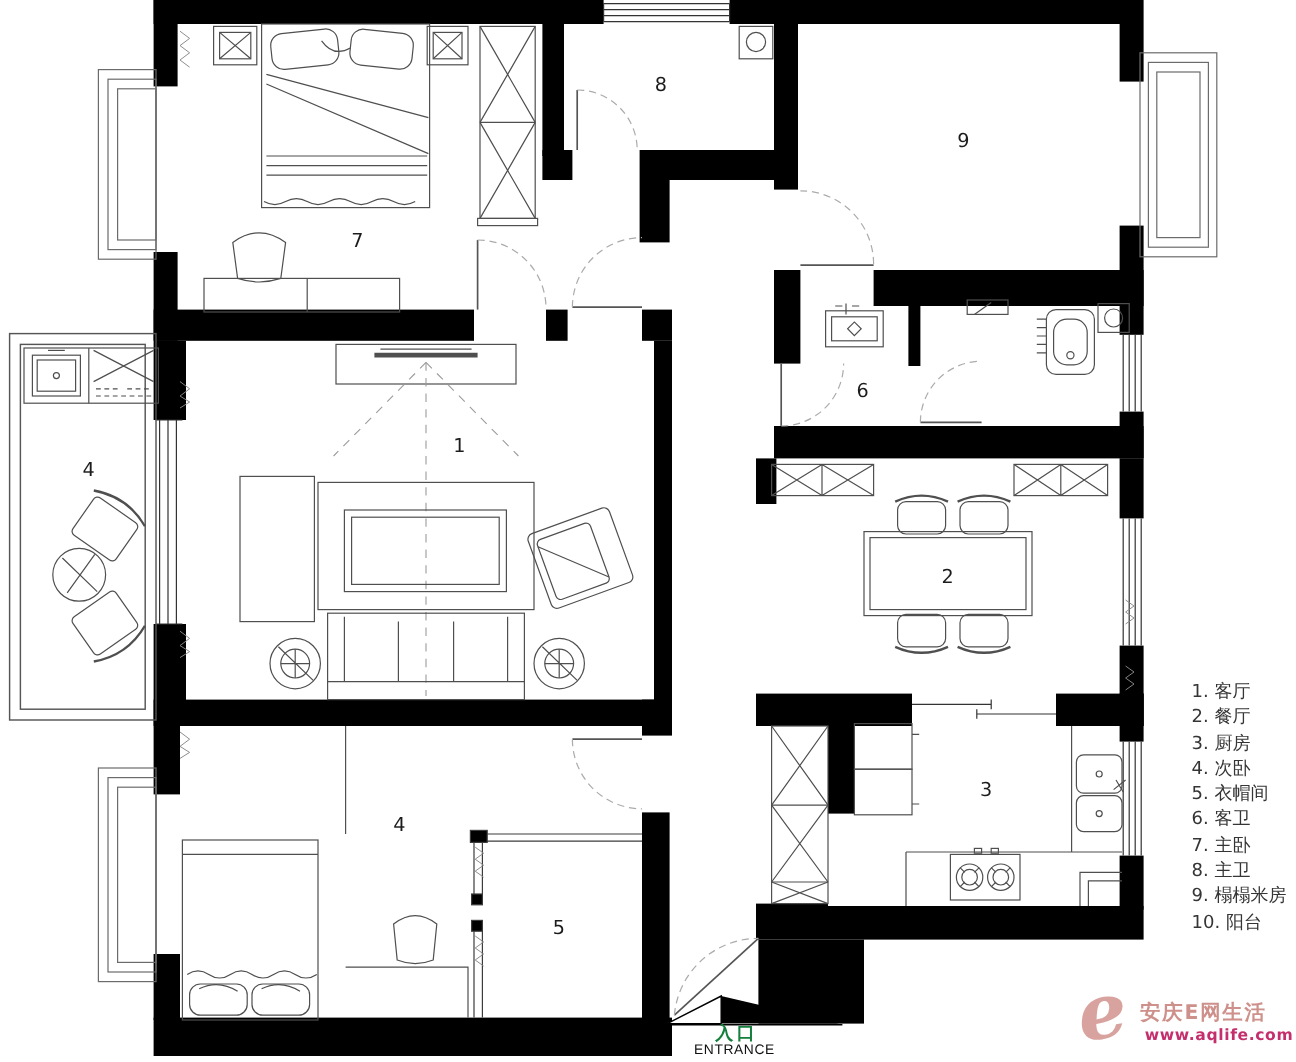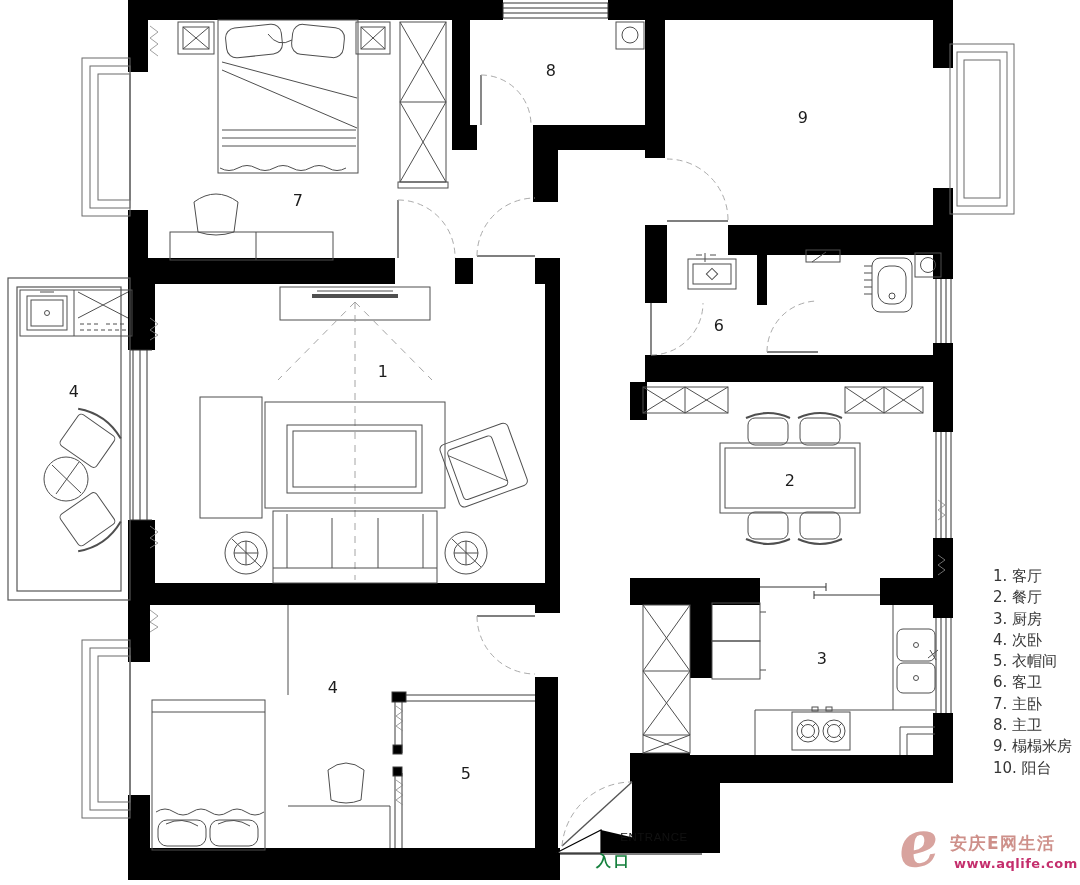--- a/index.html
+++ b/index.html
@@ -6,22 +6,22 @@
   .stage{position:relative;width:1080px;height:885px;background:#fff;overflow:hidden;
          font-family:"DejaVu Sans",sans-serif;}
   .plan-svg{position:absolute;left:0;top:0;}
   .room-label{position:absolute;transform:translate(-50%,-50%);
               font:16px "DejaVu Sans",sans-serif;color:#1c1c1c;letter-spacing:0.5px;}
   .legend{position:absolute;left:993px;top:566px;width:90px;
           font:15px/21.3px "DejaVu Sans",sans-serif;color:#353535;font-weight:500;}
   .legend-row{white-space:nowrap;}
   .entrance-cn{position:absolute;left:614px;top:861px;transform:translate(-50%,-50%);
                font:600 15px "DejaVu Sans",sans-serif;color:#15803d;letter-spacing:3px;}
-  .entrance-en{position:absolute;left:612px;top:837px;transform:translate(-50%,-50%);
-               font:11.5px "Liberation Sans",sans-serif;color:#111;letter-spacing:0.5px;margin-left:42px;}
+  .entrance-en{position:absolute;left:612px;top:875px;transform:translate(-50%,-50%);
+               font:11.5px "Liberation Sans",sans-serif;color:#111;letter-spacing:0.5px;}
   .watermark{position:absolute;left:898px;top:820px;width:182px;height:62px;opacity:.9;}
   .wm-e{position:absolute;left:0;top:-14px;font:italic 700 64px "DejaVu Serif",serif;
         color:#d49a94;transform:rotate(-8deg);}
   .wm-brand{position:absolute;left:52px;top:12px;font:700 17px "DejaVu Sans",sans-serif;
             color:#c9857e;letter-spacing:1.5px;text-align:right;}
   .wm-url{position:absolute;left:56px;top:36px;font:700 13px "DejaVu Sans",sans-serif;
           color:#be185d;letter-spacing:0.5px;}
 </style>
 </head>
 <body>

